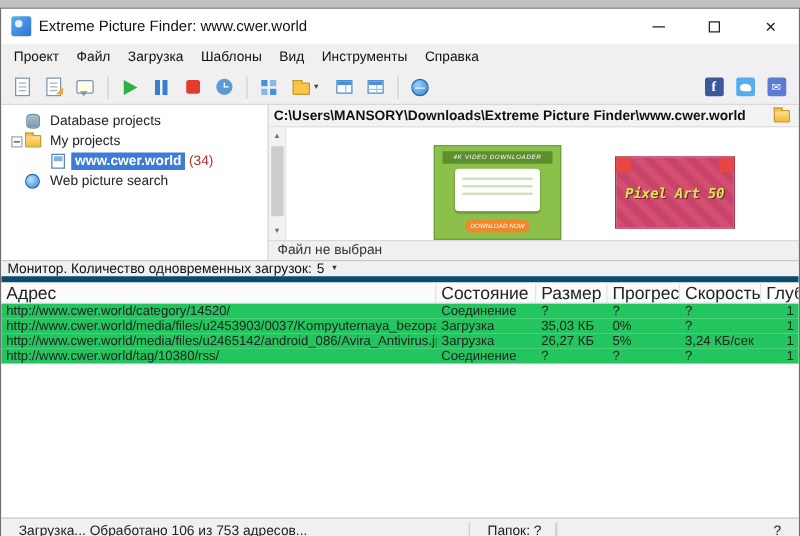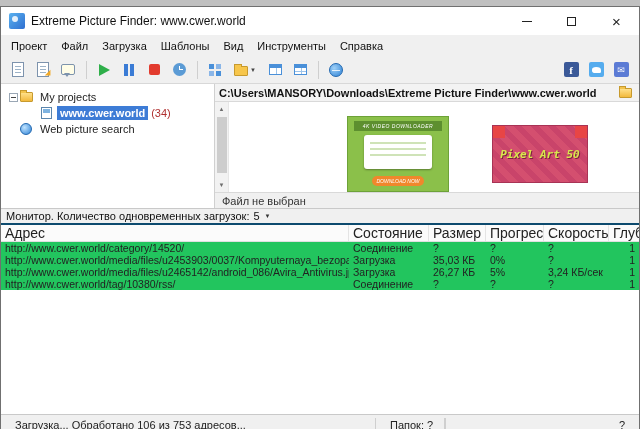--- a/index.html
+++ b/index.html
@@ -102,21 +102,21 @@
   .t1-btn { position:absolute; bottom:5px; left:24px; right:24px; height:10px; background:#f0872c; border-radius:5px; color:#fff; font-size:5px; display:flex; align-items:center; justify-content:center; white-space:nowrap; overflow:hidden;}
 
   .t2 { width:96px; height:58px; background:repeating-linear-gradient(45deg,#d44f6f 0 6px,#c9446a 6px 12px); border:1px solid #a83355; position:relative; display:flex; align-items:center; justify-content:center; }
   .t2::before { content:""; position:absolute; left:0; top:0; width:12px; height:12px; background:#e84545; }
   .t2::after { content:""; position:absolute; right:0; top:0; width:12px; height:12px; background:#e84545; }
   .t2-text { color:#d8e84c; font-weight:bold; font-size:11px; font-family:"DejaVu Sans Mono",monospace; text-shadow:1px 1px 0 #7c2040; }
 
   .fileinfo { flex:0 0 16px; background:#f0f0f0; border-top:1px solid #d9d9d9; font-size:11px; color:#333; display:flex; align-items:center; padding:0 7px; }
 
   
-  .mon-header { flex:0 0 17px; background:#f0f0f0; border-top:1px solid #c9c9c9; border-bottom:2px solid #0c4a6e; display:flex; align-items:center; font-size:11px; color:#111; padding:0 5px; }
+  .mon-header { flex:0 0 17px; background:#f0f0f0; border-top:1px solid #c9c9c9; border-bottom:5px solid #0c4a6e; display:flex; align-items:center; font-size:11px; color:#111; padding:0 5px; }
   .mon-count { margin-left:4px; }
   .mon-dd { font-size:6px; color:#333; margin-left:5px; }
 
   .tbl-head { flex:0 0 15px; display:grid; grid-template-columns:348px 80px 57px 58px 65px 1fr; font-size:14px; color:#222; border-bottom:1px solid #e0e0e0; background:#fbfbfb; }
   .th { padding:0 4px; border-right:1px solid #e4e4e4; display:flex; align-items:center; overflow:hidden; white-space:nowrap; }
   .th:last-child { border-right:none; }
   .tbl-row { flex:0 0 12px; display:grid; grid-template-columns:348px 80px 57px 58px 65px 1fr; font-size:10.5px; color:#222; background:#22c55e; }
   .td { padding:0 4px; overflow:hidden; white-space:nowrap; display:flex; align-items:center; }
   .td.num { justify-content:flex-end; }
   .tbl-fill { flex:1; background:#fff; }
@@ -211,20 +211,27 @@
       </div>
     <div class="tbtn">
         <span class="ic-mail"></span>
       </div>
   </div>
 
   <div class="main">
 
     <div class="tree">
       <div class="trow">
+        <span class="tslot"></span>
+        <span class="ticon">
+            <span class="ic-db"></span>
+          </span>
+        <span class="tlabel">Database projects</span>
+      </div>
+      <div class="trow">
         <span class="tslot">
             <span class="texp"></span>
           </span>
         <span class="ticon">
             <span class="ic-yfolder"></span>
           </span>
         <span class="tlabel">My projects</span>
       </div>
       <div class="trow child">
         <span class="tslot"></span>

